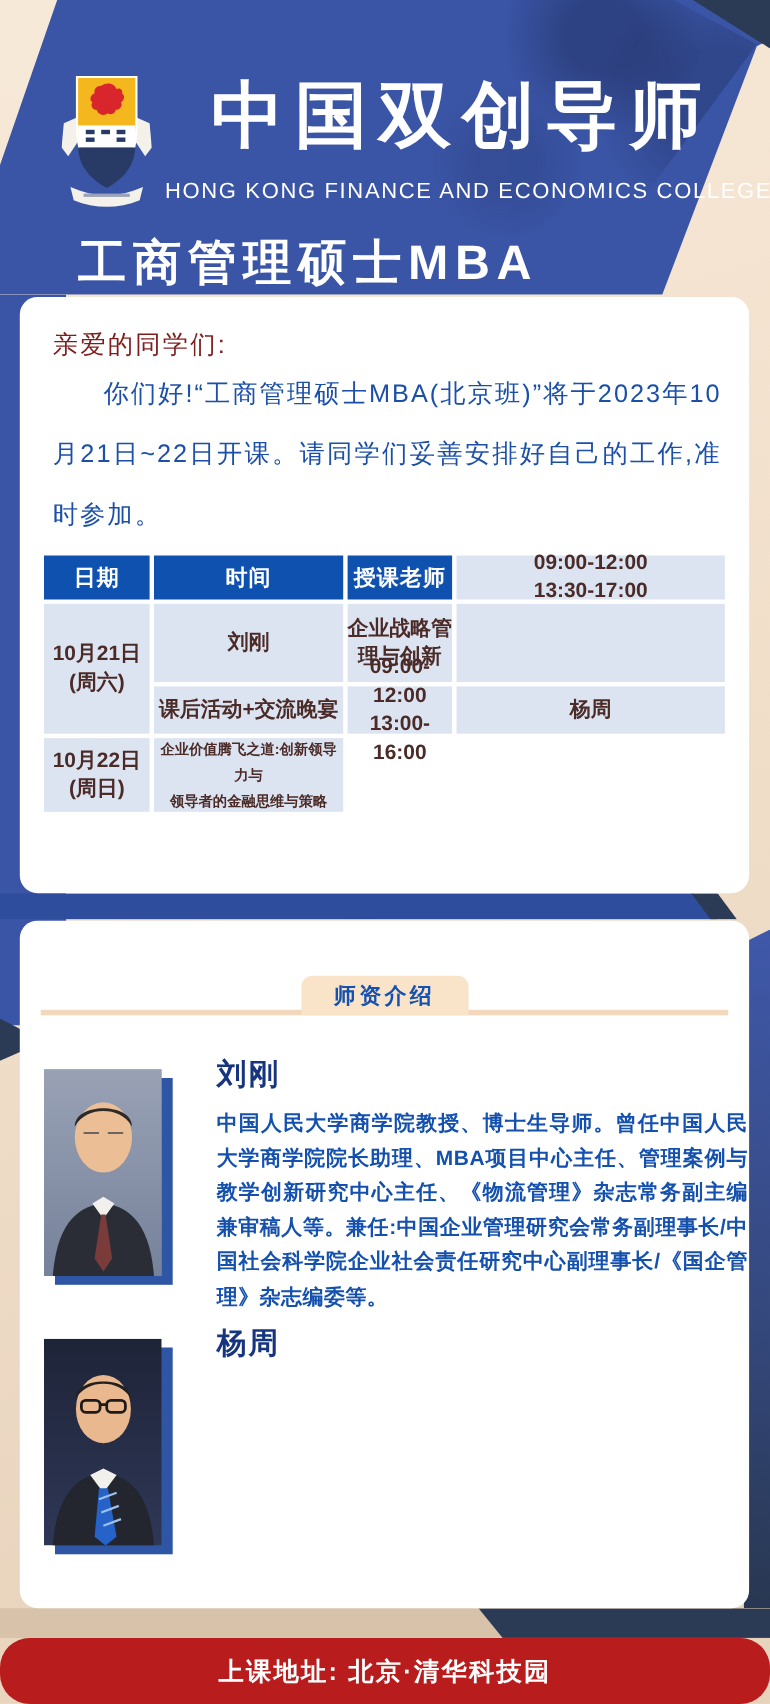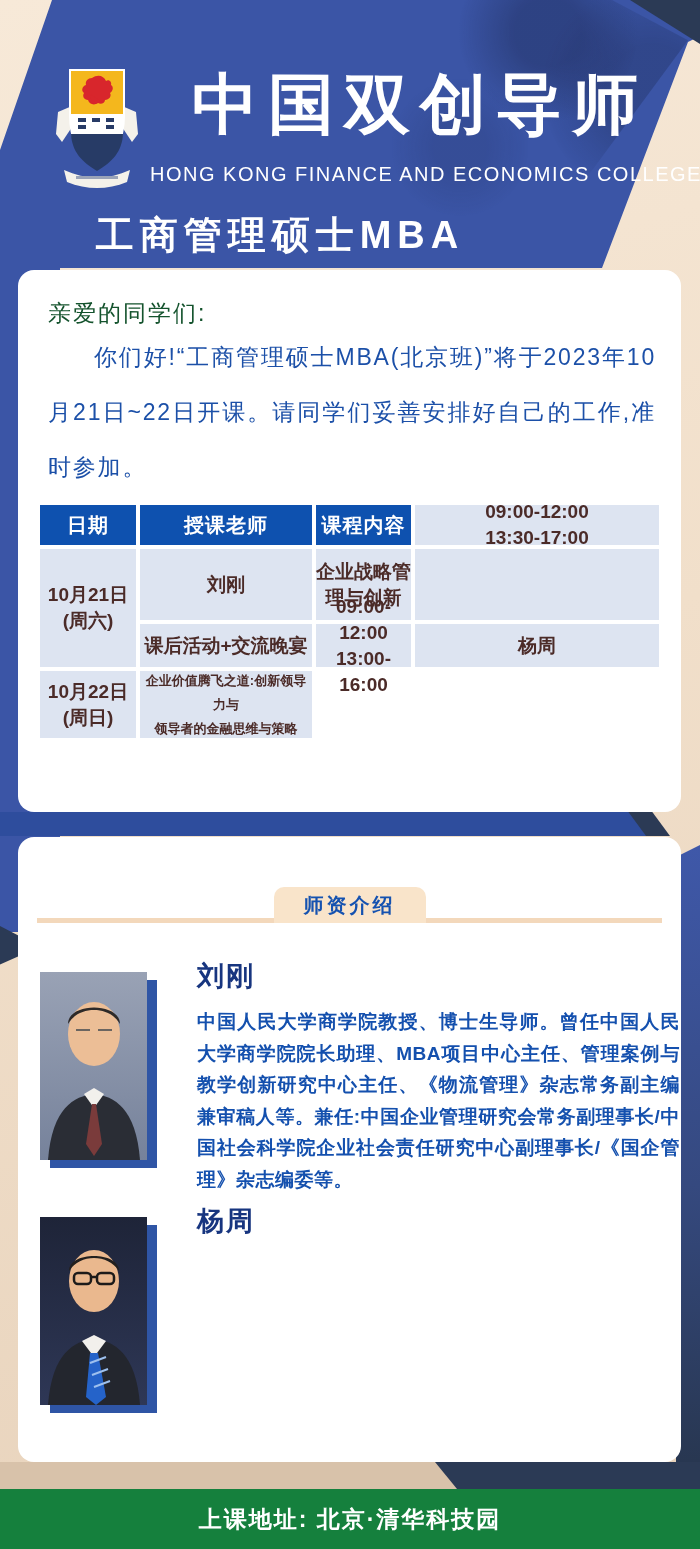--- a/index.html
+++ b/index.html
@@ -33,27 +33,27 @@
   .bg-bottom-tan{left:0;top:1462px;width:700px;height:27px;background:#d8c2aa;}
   .bg-bottom-navy{left:0;top:1462px;width:700px;height:27px;background:#2b3a55;
     clip-path:polygon(435px 0,700px 0,700px 27px,457px 27px);}
   
   .logo{left:56px;top:64px;width:82px;height:132px;}
   .banner-title{left:150px;top:60px;width:540px;text-align:center;color:#fff;
     font-size:66px;font-weight:bold;letter-spacing:10px;white-space:nowrap;}
   .banner-sub{left:150px;top:163px;width:540px;text-align:center;color:#fff;
     font-size:20px;letter-spacing:1.5px;white-space:nowrap;}
   .banner-program{left:0px;top:210px;width:700px;text-align:center;color:#fff;
-    font-size:38px;font-weight:600;letter-spacing:6px;}
+    font-size:44px;font-weight:600;letter-spacing:6px;}
   .banner-program-inner{display:inline-block;transform:translateX(-70px);}
   
   .card{background:#fff;border-radius:16px;}
   .card1{left:18px;top:270px;width:663px;height:542px;}
   .card2{left:18px;top:837px;width:663px;height:625px;}
-  .greeting{left:30px;top:28px;font-size:23px;color:#14532d;letter-spacing:2px;font-weight:500;}
+  .greeting{left:30px;top:28px;font-size:23px;color:#7f1d1d;letter-spacing:2px;font-weight:500;}
   .notice-body{left:30px;top:60px;width:608px;font-size:23px;color:#1c50a8;
     line-height:55px;letter-spacing:1.8px;text-indent:2em;text-align:justify;font-weight:500;}
   
   .sched{left:22px;top:235px;display:grid;gap:4px;
     grid-template-columns:96px 172px 95px 244px;
     grid-template-rows:40px 71px 43px 67px;}
   .sched div{display:flex;align-items:center;justify-content:center;text-align:center;}
   .sched .hd{background:#0e51af;color:#fff;font-size:20px;font-weight:bold;letter-spacing:1px;}
   .sched .cell{background:#dde4f1;color:#4b2b28;font-size:19px;font-weight:bold;
     white-space:pre-line;line-height:26px;}
@@ -70,22 +70,22 @@
   .t1{top:121px;} .t2{top:366px;}
   .photo{position:absolute;left:0;top:14px;width:107px;height:188px;}
   .photo::after{content:"";position:absolute;left:10px;top:8px;width:107px;height:188px;
     background:#2f55a5;z-index:0;}
   .photo svg{position:relative;z-index:1;display:block;}
   .t-text{position:absolute;left:157px;top:0;width:483px;}
   .t-name{font-size:27px;font-weight:bold;color:#17357f;letter-spacing:2px;}
   .t-bio{margin-top:12px;font-size:19px;line-height:31.5px;color:#1450ae;font-weight:600;
     letter-spacing:0.5px;text-align:justify;}
   
-  .footer{left:0;top:1489px;width:700px;height:60px;background:#15803d;
-    display:flex;align-items:center;justify-content:center;}
+  .footer{left:0;top:1489px;width:700px;height:60px;background:#b91c1c;
+    display:flex;align-items:center;justify-content:center;border-radius:27px;}
   .footer span{color:#fff;font-size:23px;font-weight:600;letter-spacing:2px;}
 </style>
 </head>
 <body>
 
 <div class="abs bg-banner"></div>
 <div class="abs bg-banner-texture"></div>
 <div class="abs bg-corner-navy"></div>
 <div class="abs bg-left-strip"></div>
 <div class="abs bg-left-wedge"></div>
@@ -124,22 +124,22 @@
 <div class="abs banner-program">
   <span class="banner-program-inner">工商管理硕士MBA</span>
 </div>
 
 <div class="abs card card1">
   <div class="abs greeting">亲爱的同学们:</div>
   <div class="abs notice-body">你们好!“工商管理硕士MBA(北京班)”将于2023年10月21日~22日开课。请同学们妥善安排好自己的工作,准时参加。</div>
 
   <div class="abs sched">
     <div class="hd">日期</div>
+    <div class="hd">时间</div>
     <div class="hd">授课老师</div>
-    <div class="hd">课程内容</div>
 
     <div class="cell date1">10月21日
 (周六)</div>
     <div class="cell">09:00-12:00
 13:30-17:00</div>
     <div class="cell">刘刚</div>
     <div class="cell">企业战略管理与创新</div>
 
     <div class="cell"></div>
     <div class="cell">课后活动+交流晚宴</div>

